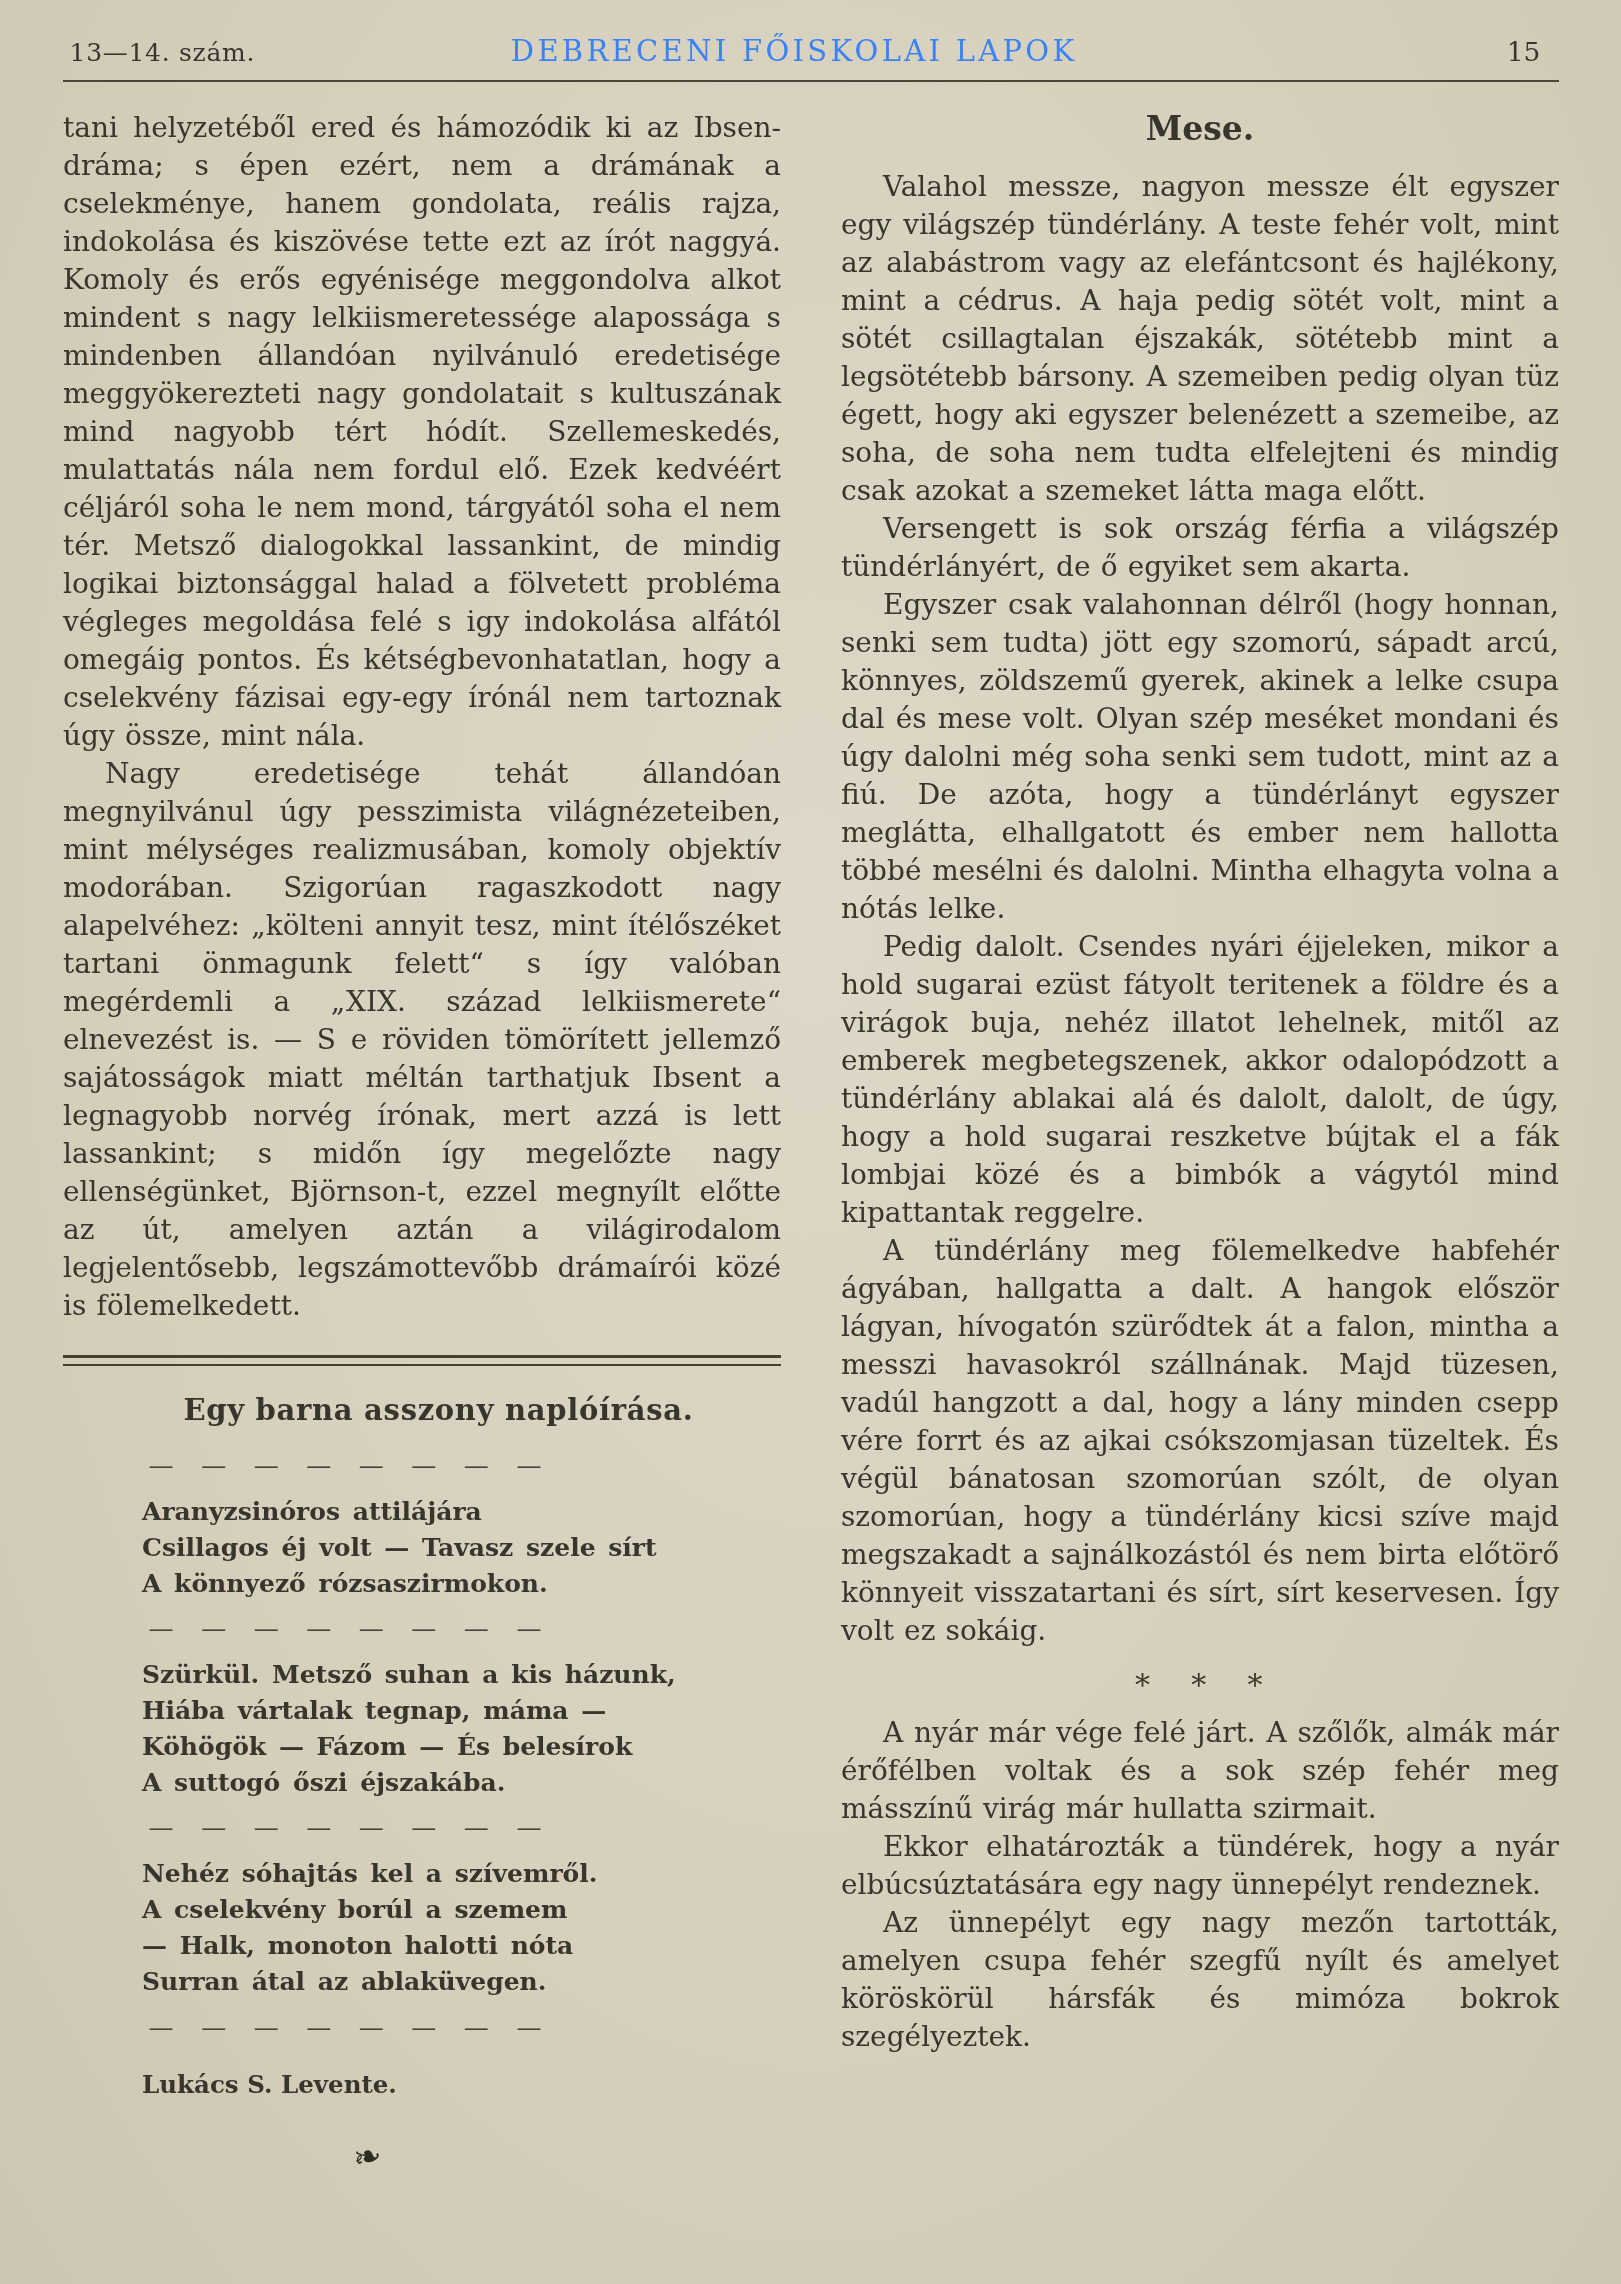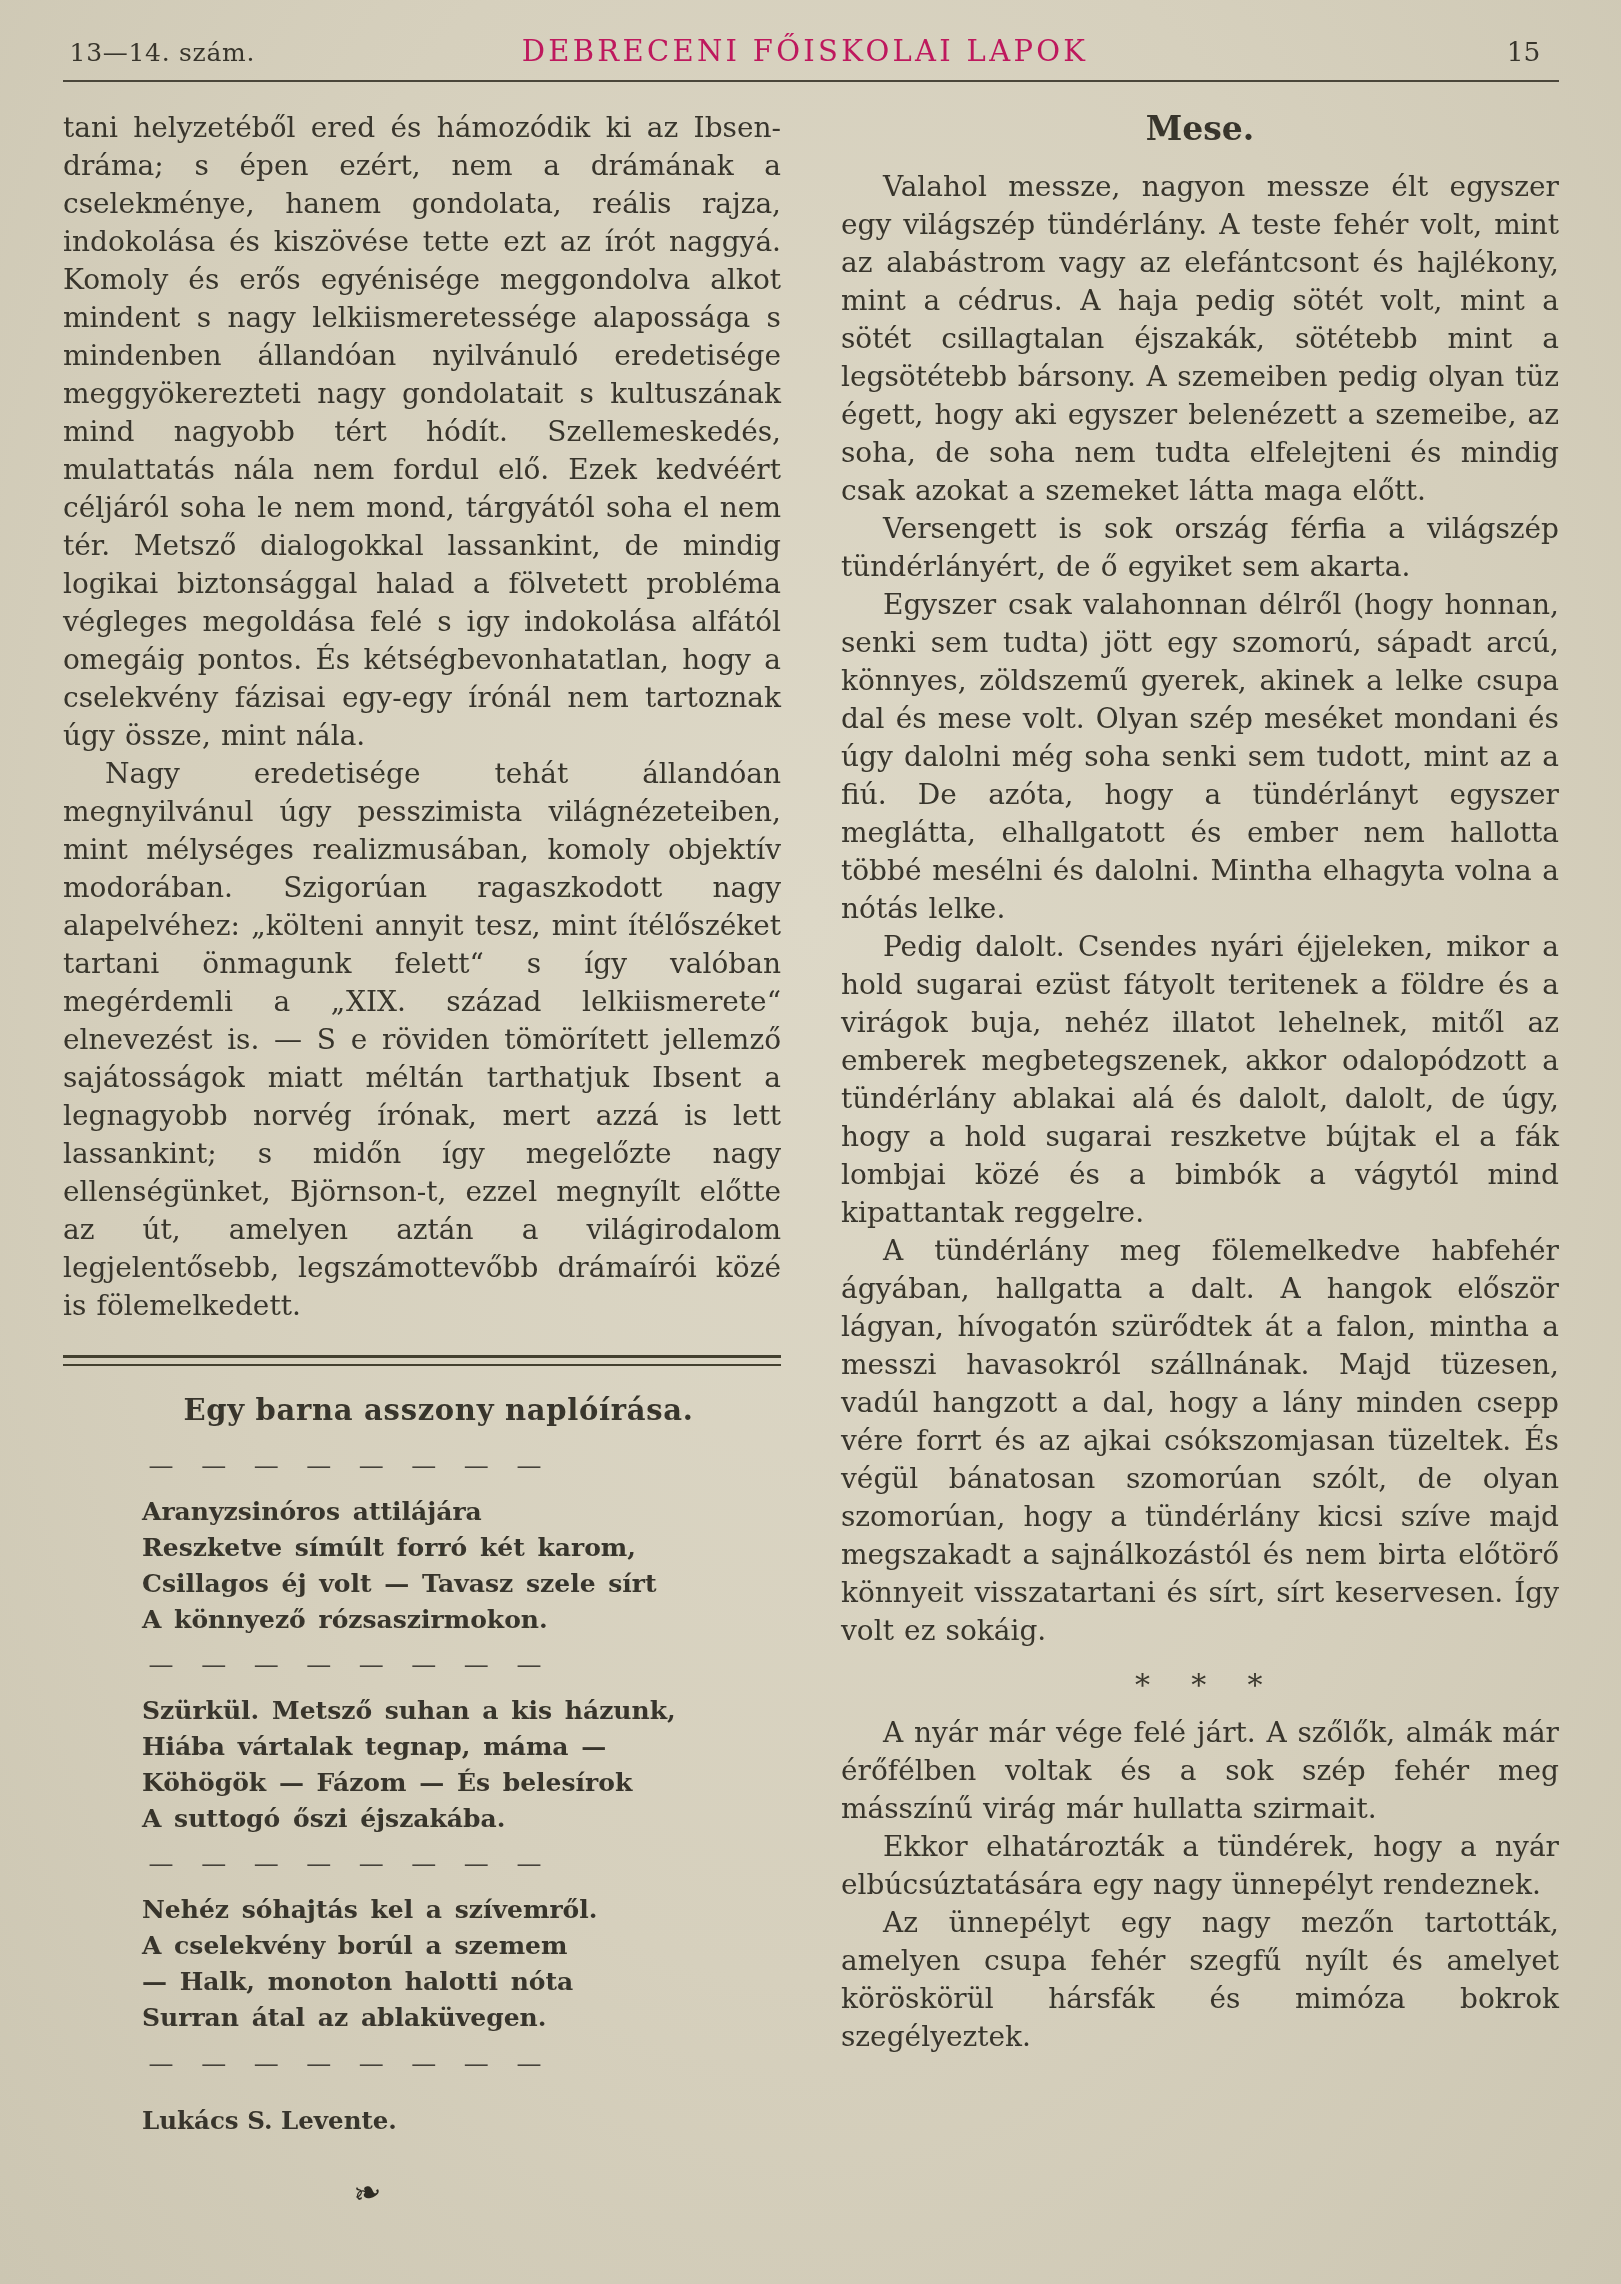--- a/index.html
+++ b/index.html
@@ -26,24 +26,23 @@
     align-items: baseline;
     padding: 0 6.6px 12px 6.6px;
   }
   .issue {
     width: 30%;
     font-size: 25px;
     letter-spacing: 0.7px;
   }
   .journal-title {
     width: 40%;
-    text-align: center;
     font-size: 29px;
     letter-spacing: 3.3px;
-    color: #be185d;
+    color: #3b82f6;
     white-space: nowrap;
   }
   .page-number {
     width: 30%;
     text-align: right;
     font-size: 26.5px;
     padding-right: 12px;
   }
   .header-rule {
     border-top: 2.6px solid #4a463a;
@@ -159,21 +158,20 @@
 
       <div class="double-rule"></div>
 
       <section class="poem">
         <h2 class="poem-title">Egy barna asszony naplóírása.</h2>
 
         <div class="dash-sep">— — — — — — — —</div>
 
         <div class="stanza">
           <div class="poem-line">Aranyzsinóros attilájára</div>
-          <div class="poem-line">Reszketve símúlt forró két karom,</div>
           <div class="poem-line">Csillagos éj volt — Tavasz szele sírt</div>
           <div class="poem-line">A könnyező rózsaszirmokon.</div>
         </div>
 
         <div class="dash-sep">— — — — — — — —</div>
 
         <div class="stanza">
           <div class="poem-line">Szürkül. Metsző suhan a kis házunk,</div>
           <div class="poem-line">Hiába vártalak tegnap, máma —</div>
           <div class="poem-line">Köhögök — Fázom — És belesírok</div>

